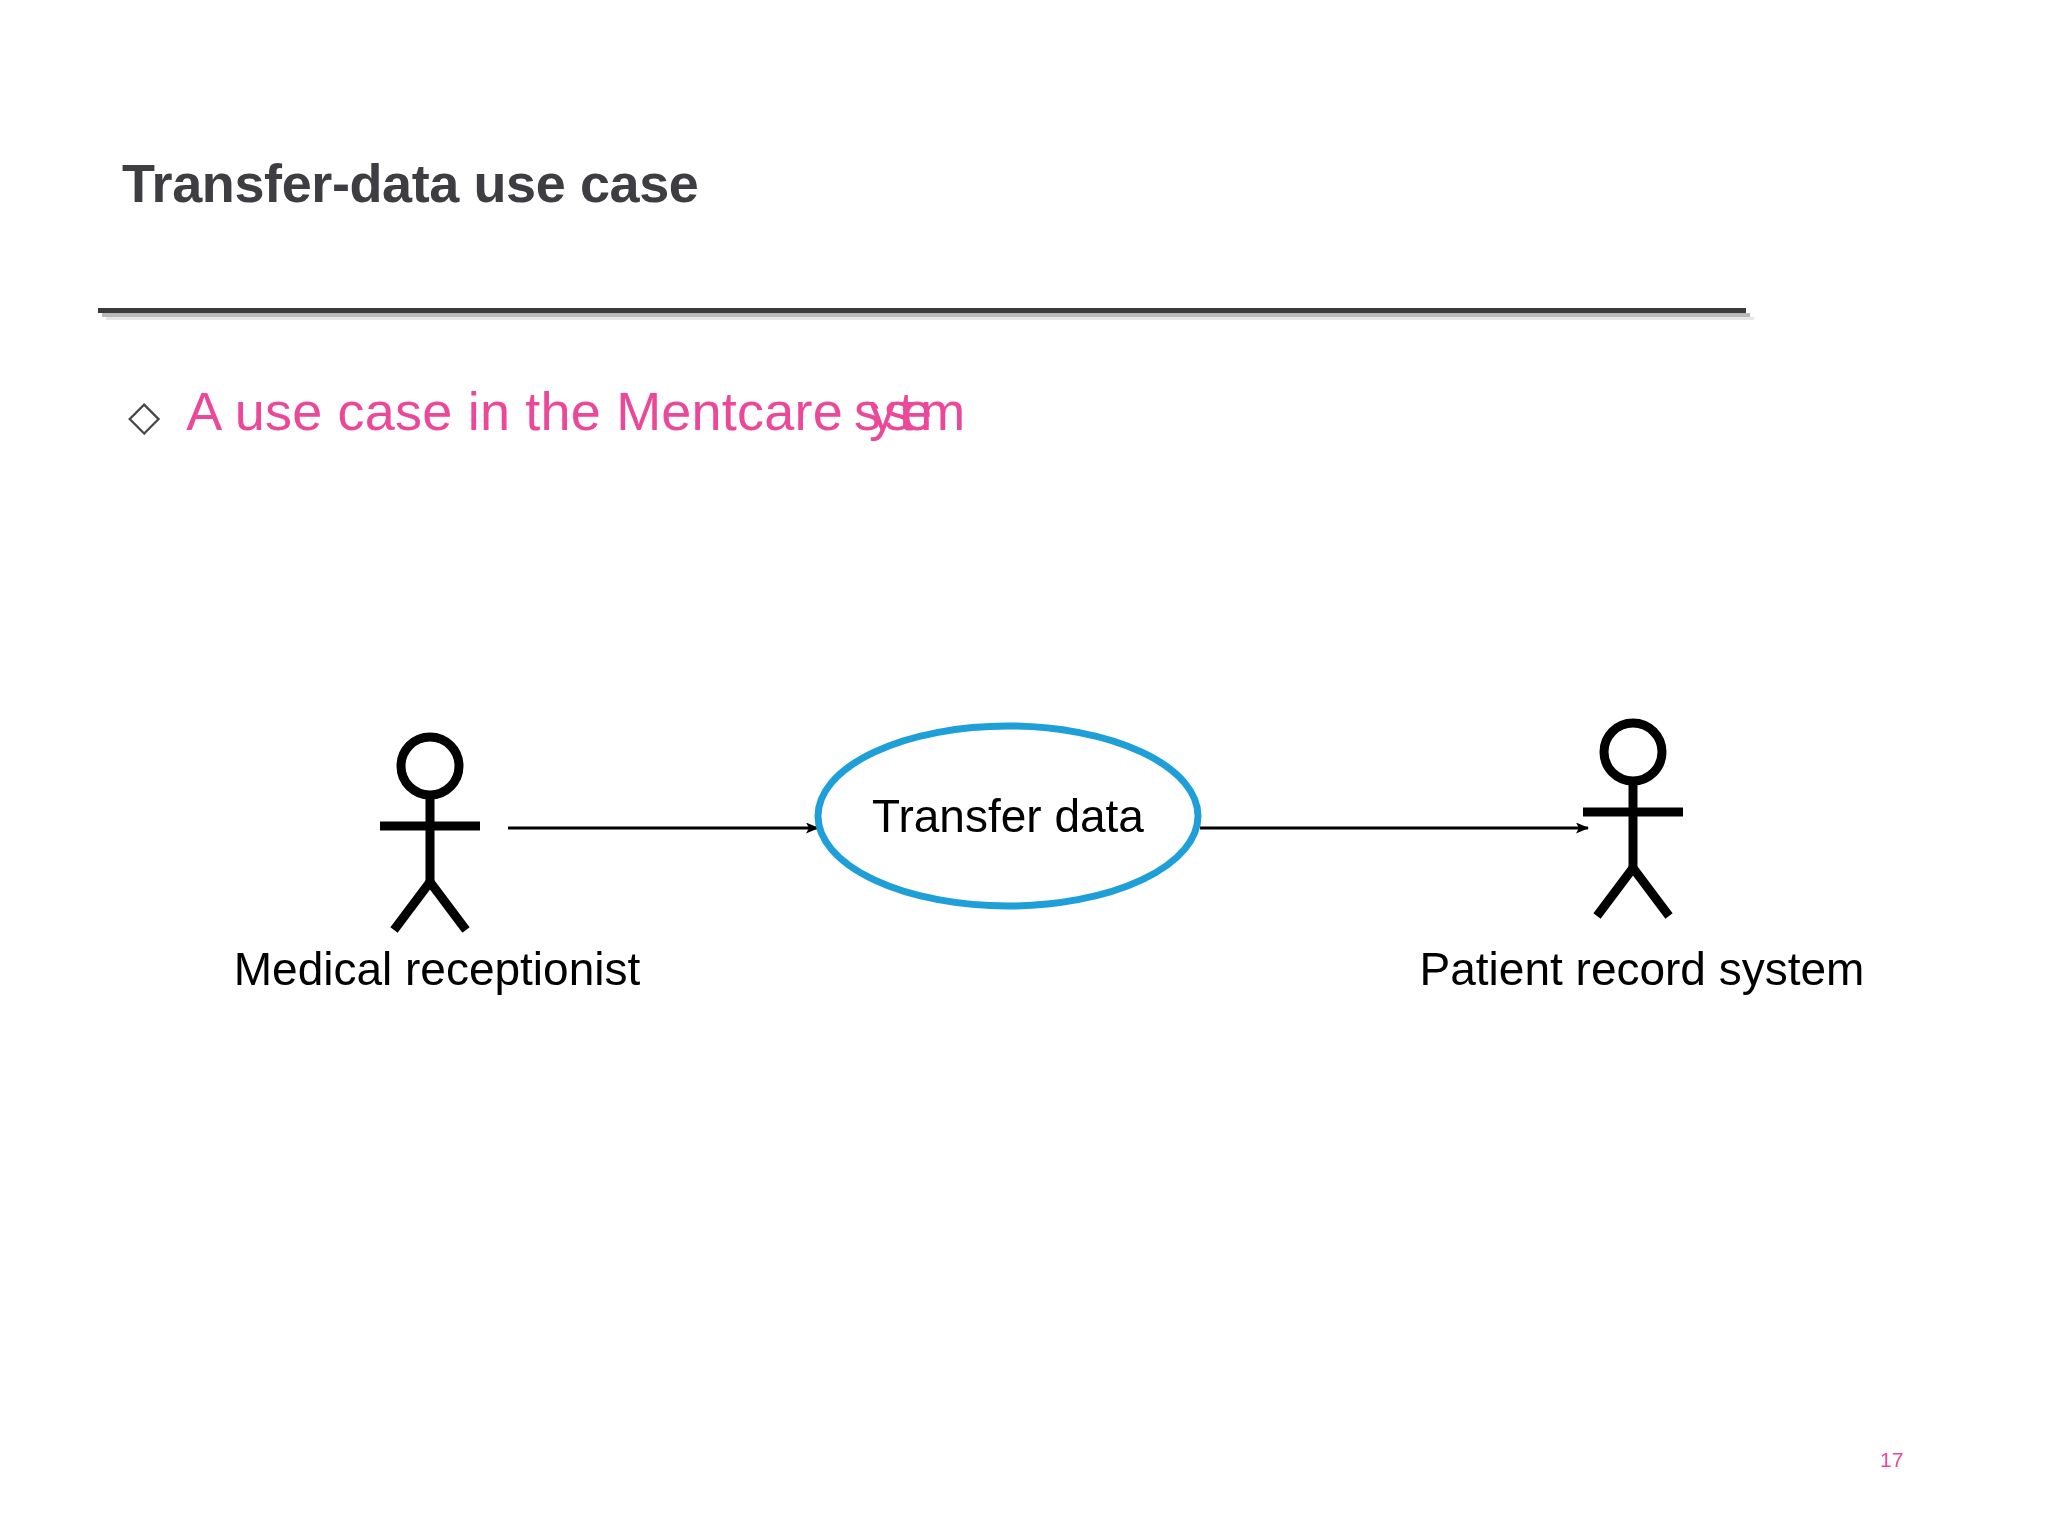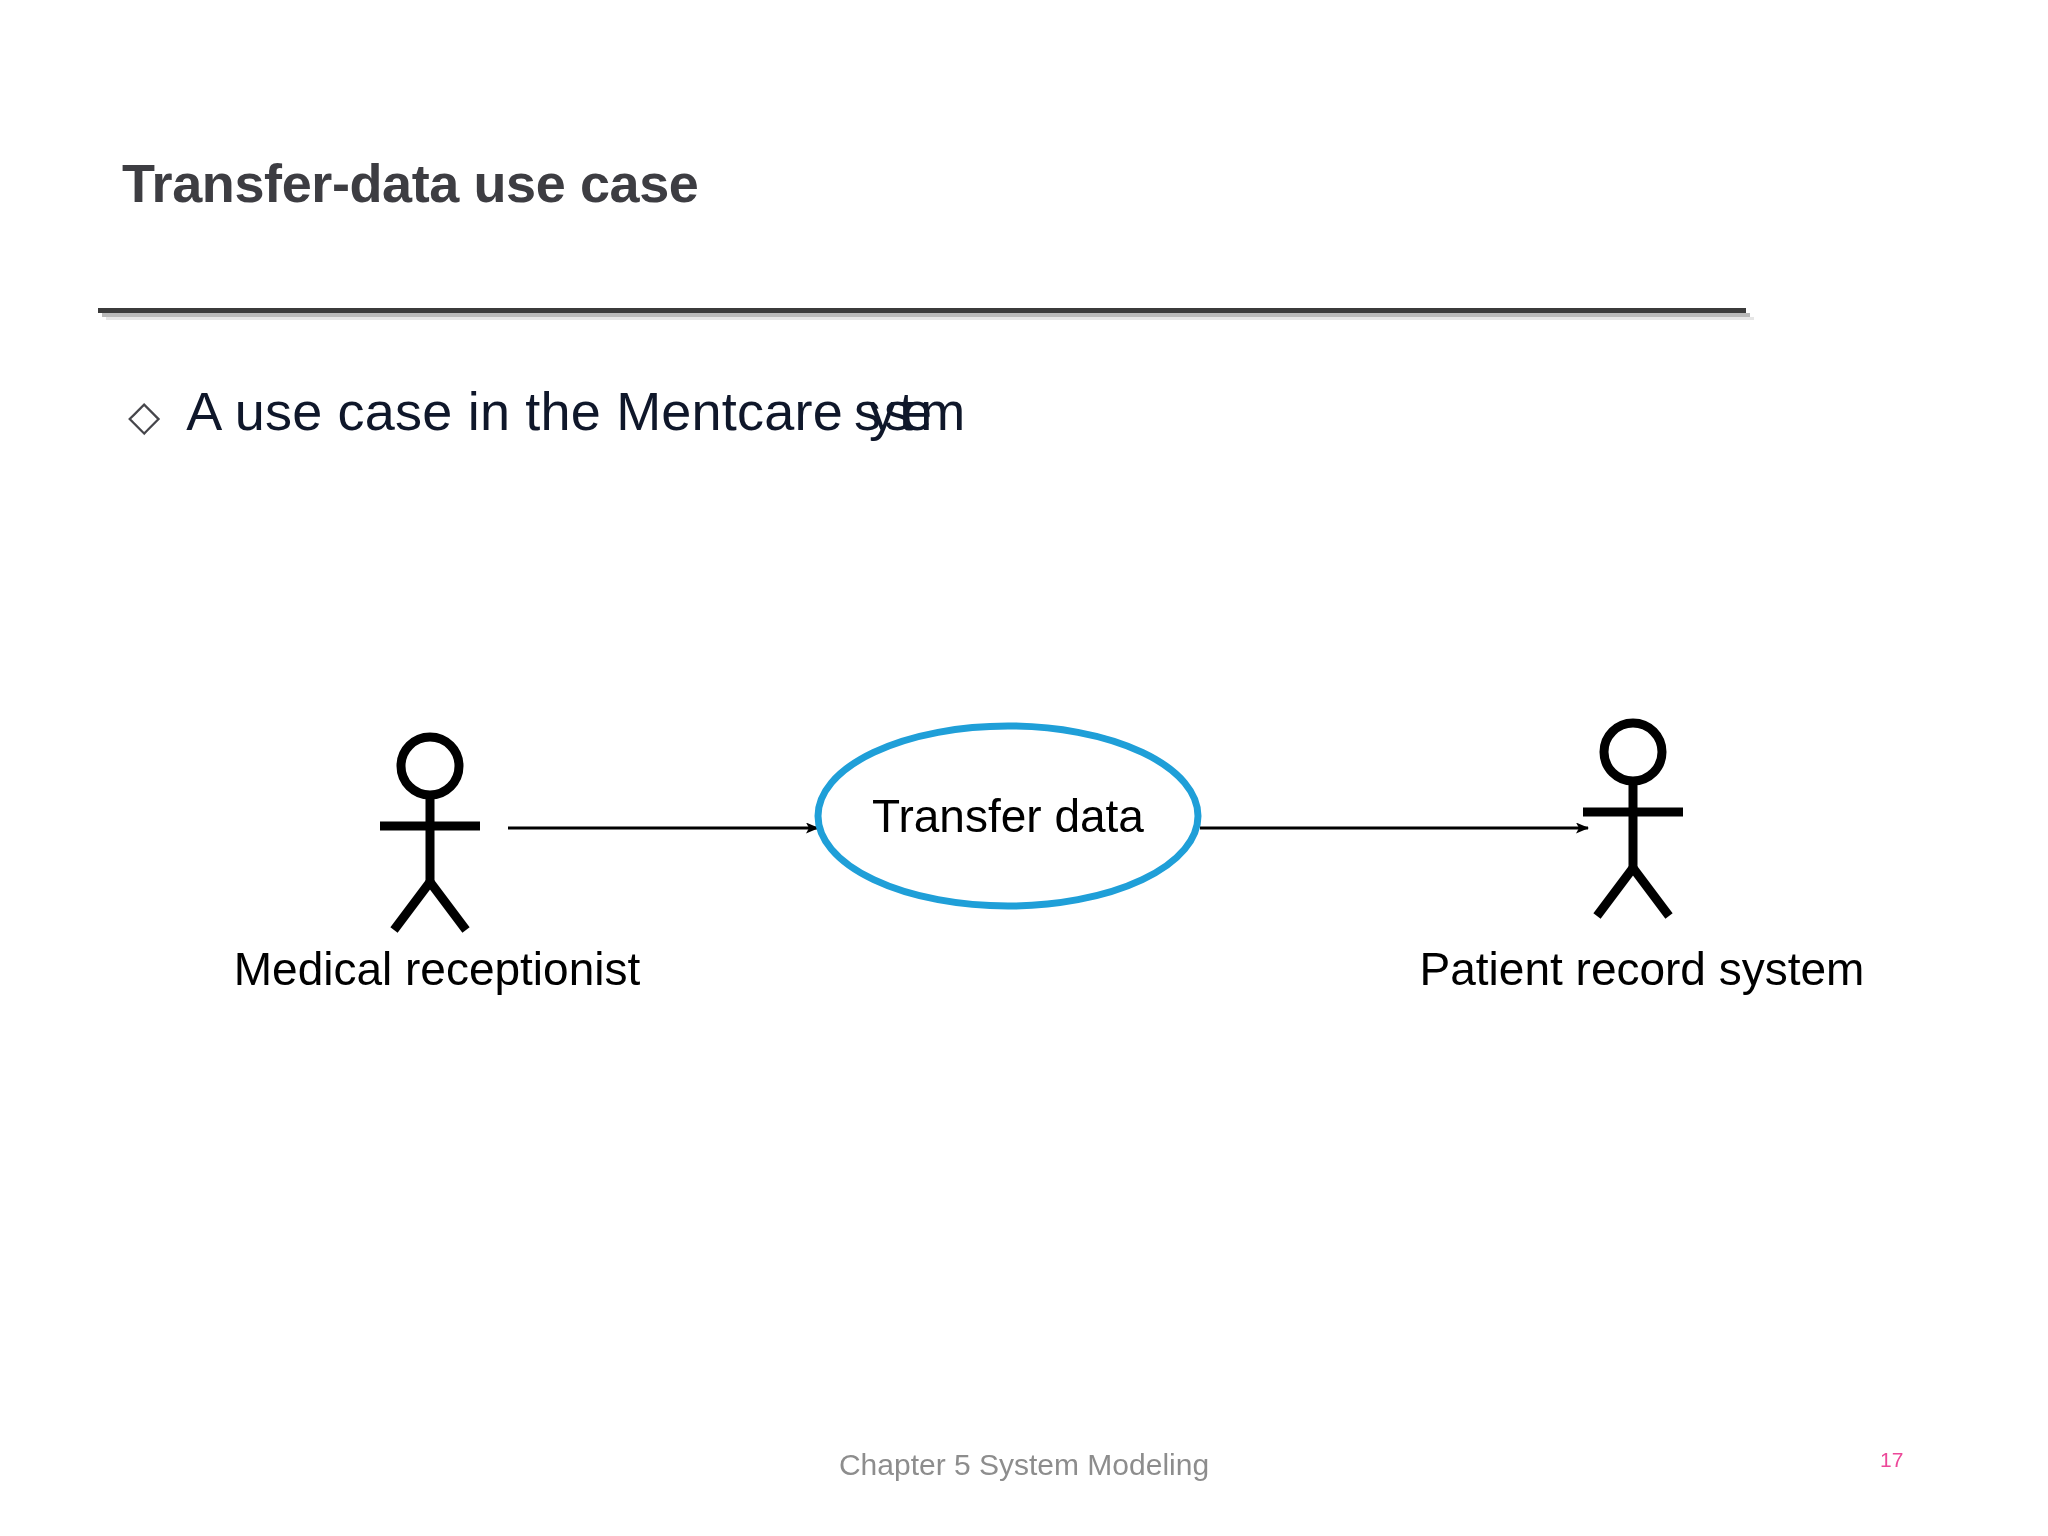--- a/index.html
+++ b/index.html
@@ -76,21 +76,21 @@
   }
   .bullet-marker {
     font-size: 42px;
     color: #46464b;
     line-height: 1;
     margin-right: 26px;
   }
   .bullet-text {
     font-family: "Liberation Sans", sans-serif;
     font-size: 54px;
-    color: #0f172a;
+    color: #ec4899;
     letter-spacing: 0.2px;
   }
   
   .squeezed {
     display: inline-block;
     letter-spacing: -12px;
     margin-left: -4px;
   }
 
   
@@ -176,16 +176,15 @@
       </g>
 
       <text x="1000" y="816" text-anchor="middle" dominant-baseline="central" font-family="Liberation Sans, sans-serif" font-size="46" fill="#000000">Transfer data</text>
 
       <text x="429" y="985" text-anchor="middle" font-family="Liberation Sans, sans-serif" font-size="46" fill="#000000">Medical receptionist</text>
 
       <text x="1634" y="985" text-anchor="middle" font-family="Liberation Sans, sans-serif" font-size="46" fill="#000000">Patient record system</text>
     </svg>
   </div>
 
-  <div class="footer-note">Chapter 5 System Modeling</div>
   <div class="page-number">17</div>
 
 </div>
 
 </body></html>

